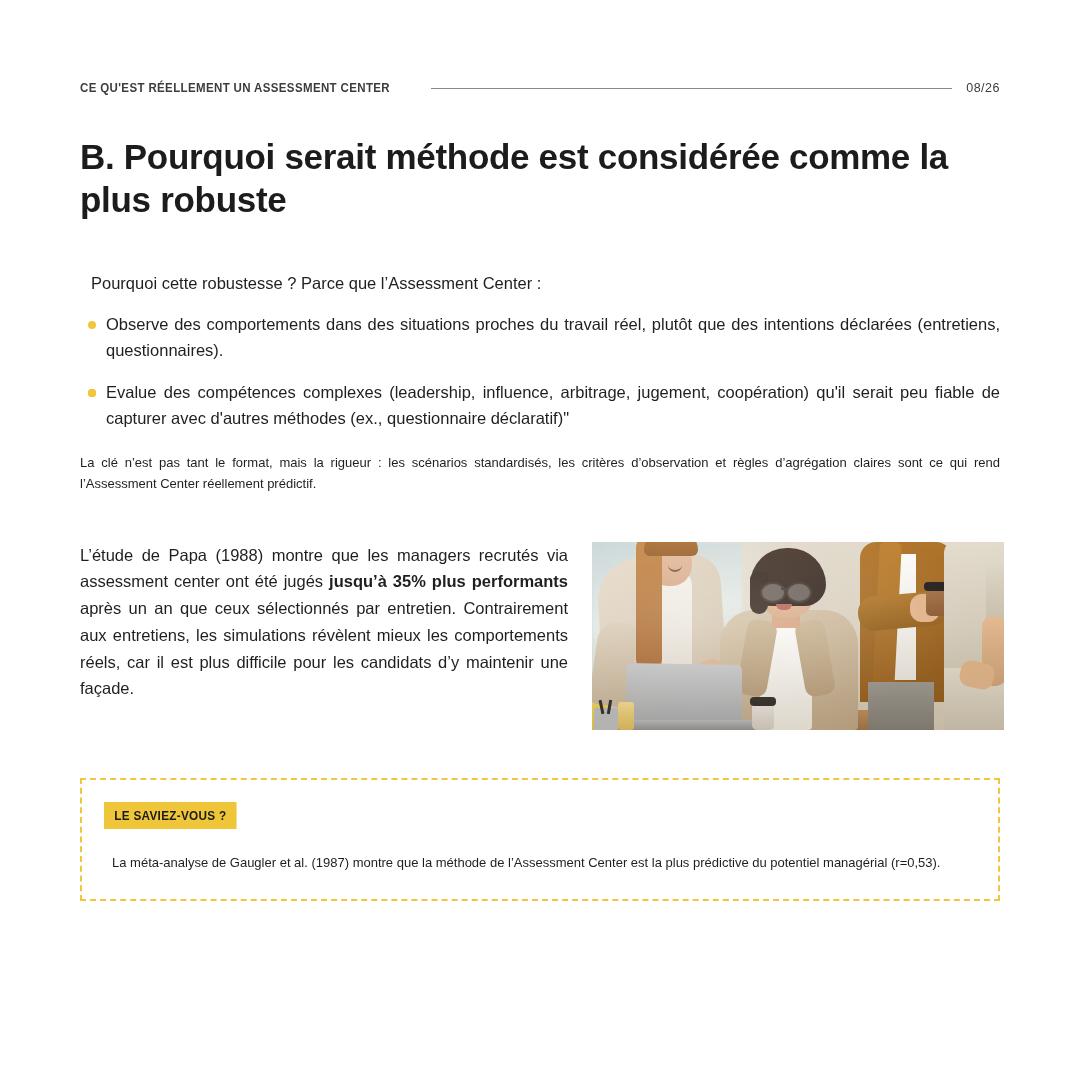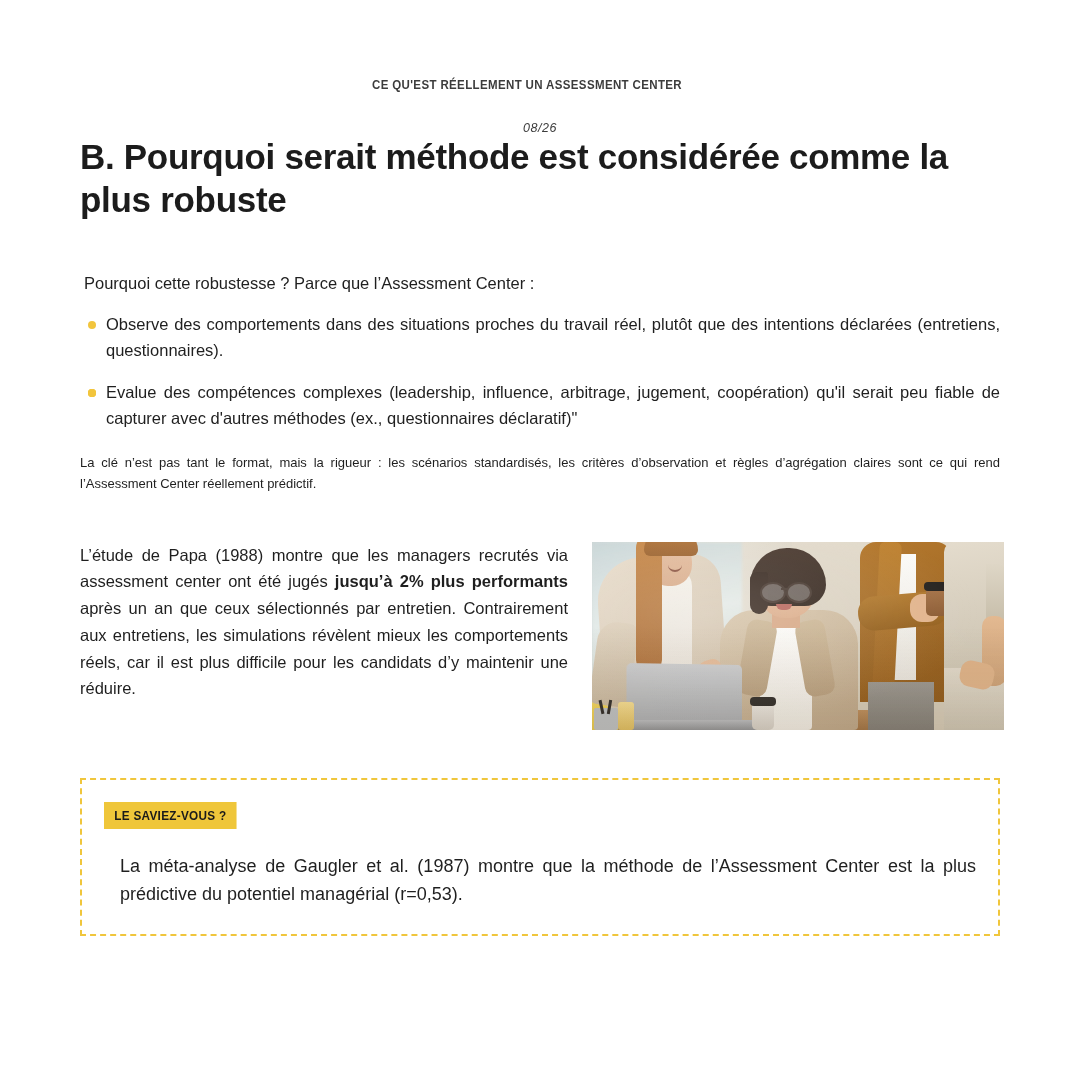--- a/index.html
+++ b/index.html
@@ -24,21 +24,20 @@
     padding: 0 80px;
   }
 
   
   .runhead {
     display: flex;
     align-items: center;
     gap: 14px;
     padding-top: 78px;
     height: 20px;
-    flex-direction: column;
   }
   .runhead-title {
     font-size: 12.5px;
     font-weight: 700;
     letter-spacing: 0.4px;
     color: #3c3c3c;
     white-space: nowrap;
     font-stretch: condensed;
     transform: scaleX(0.92);
     transform-origin: left center;
@@ -48,37 +47,36 @@
     height: 1px;
     background: #8a8a8a;
     margin-top: 1px;
   }
   .runhead-page {
     font-size: 12.5px;
     font-weight: 500;
     letter-spacing: 0.5px;
     color: #3c3c3c;
     white-space: nowrap;
-    font-style: italic;
   }
 
   
   .section-title {
     margin: 38px 0 0 0;
     font-size: 35px;
     line-height: 1.22;
     font-weight: 700;
     letter-spacing: -0.3px;
     color: #1c1c1c;
     max-width: 930px;
   }
 
   
   .lead {
-    margin: 50px 0 0 4px;
+    margin: 50px 0 0 11px;
     font-size: 16.5px;
     line-height: 1.5;
     color: #1f1f1f;
   }
 
   .bullets {
     list-style: none;
     margin: 16px 0 0 0;
     padding: 0;
   }
@@ -426,22 +424,22 @@
     background: #efc63a;
     color: #1a1a1a;
     font-size: 12.5px;
     font-weight: 700;
     letter-spacing: 0.3px;
     padding: 7px 11px 6px 11px;
     transform: scaleX(0.94);
     transform-origin: left center;
   }
   .callout-text {
-    margin: 24px 0 0 16px;
-    font-size: 18px;
+    margin: 24px 0 0 8px;
+    font-size: 13px;
     line-height: 1.55;
     color: #1f1f1f;
     text-align: justify;
     text-justify: inter-word;
     max-width: 900px;
   }
 </style>
 </head>
 <body>
 
@@ -463,30 +461,30 @@
       <span>Observe des comportements dans des situations proches du travail réel, plutôt que des intentions déclarées (entretiens, questionnaires).</span>
     </li>
     <li>
       <span class="dot"></span>
     </li>
     <li>
       <span class="dot"></span>
     </li>
     <li>
       <span class="dot"></span>
-      <span>Evalue des compétences complexes (leadership, influence, arbitrage, jugement, coopération) qu'il serait peu fiable de capturer avec d'autres méthodes (ex., questionnaires déclaratif)"</span>
+      <span>Evalue des compétences complexes (leadership, influence, arbitrage, jugement, coopération) qu'il serait peu fiable de capturer avec d'autres méthodes (ex., questionnaire déclaratif)"</span>
     </li>
   </ul>
 
   <p class="closing">La clé n’est pas tant le format, mais la rigueur : les scénarios standardisés, les critères d’observation et règles d’agrégation claires sont ce qui rend l’Assessment Center réellement prédictif.</p>
 
   <div class="study">
 
     <div class="study-text">
-      <span>L’étude de Papa (1988) montre que les managers recrutés via assessment center ont été jugés </span><b>jusqu’à 2% plus performants</b><span> après un an que ceux sélectionnés par entretien. Contrairement aux entretiens, les simulations révèlent mieux les comportements réels, car il est plus difficile pour les candidats d’y maintenir une réduire.</span>
+      <span>L’étude de Papa (1988) montre que les managers recrutés via assessment center ont été jugés </span><b>jusqu’à 35% plus performants</b><span> après un an que ceux sélectionnés par entretien. Contrairement aux entretiens, les simulations révèlent mieux les comportements réels, car il est plus difficile pour les candidats d’y maintenir une façade.</span>
     </div>
 
     <div class="photo">
       <div class="layer ph-wall"></div>
       <div class="layer ph-window"></div>
       <div class="layer ph-window-bar"></div>
       <div class="layer ph-wall-right"></div>
 
       <div class="layer ph-chair"></div>
       <div class="layer ph-table"></div>

